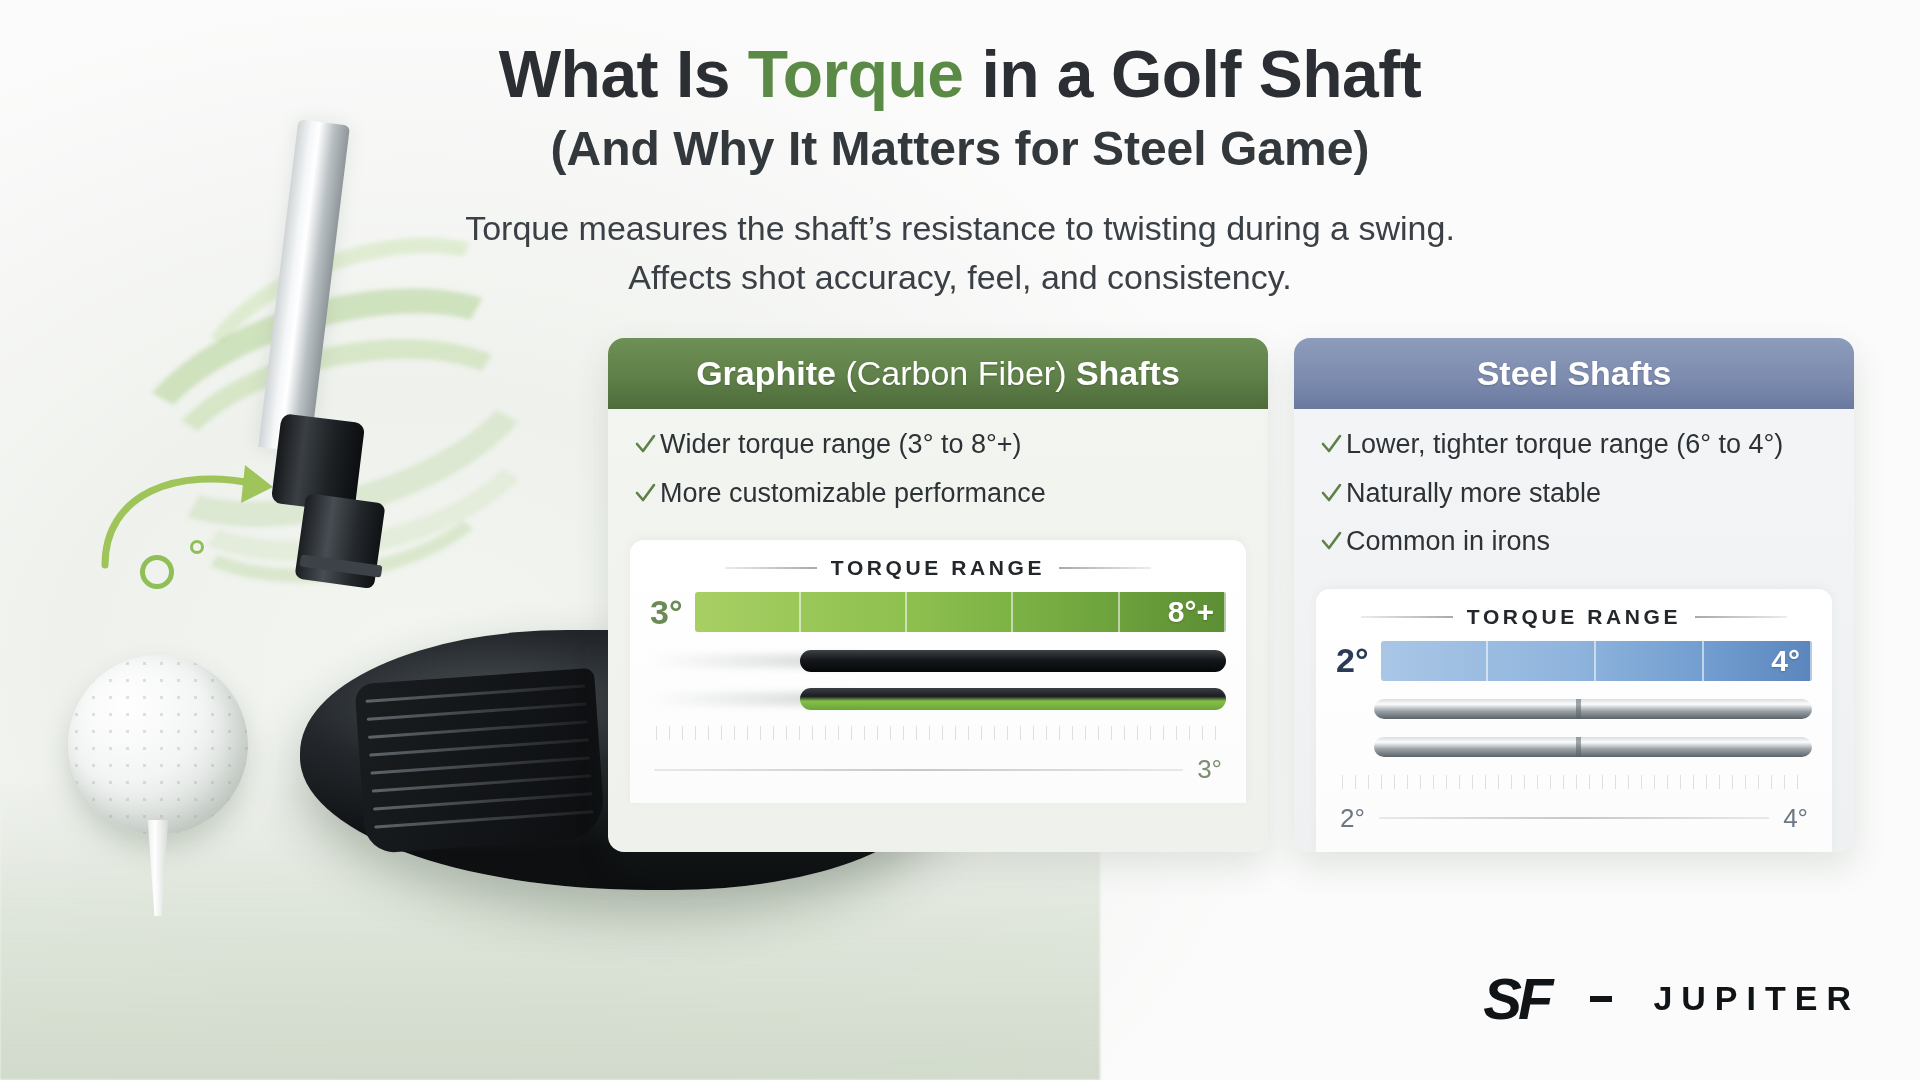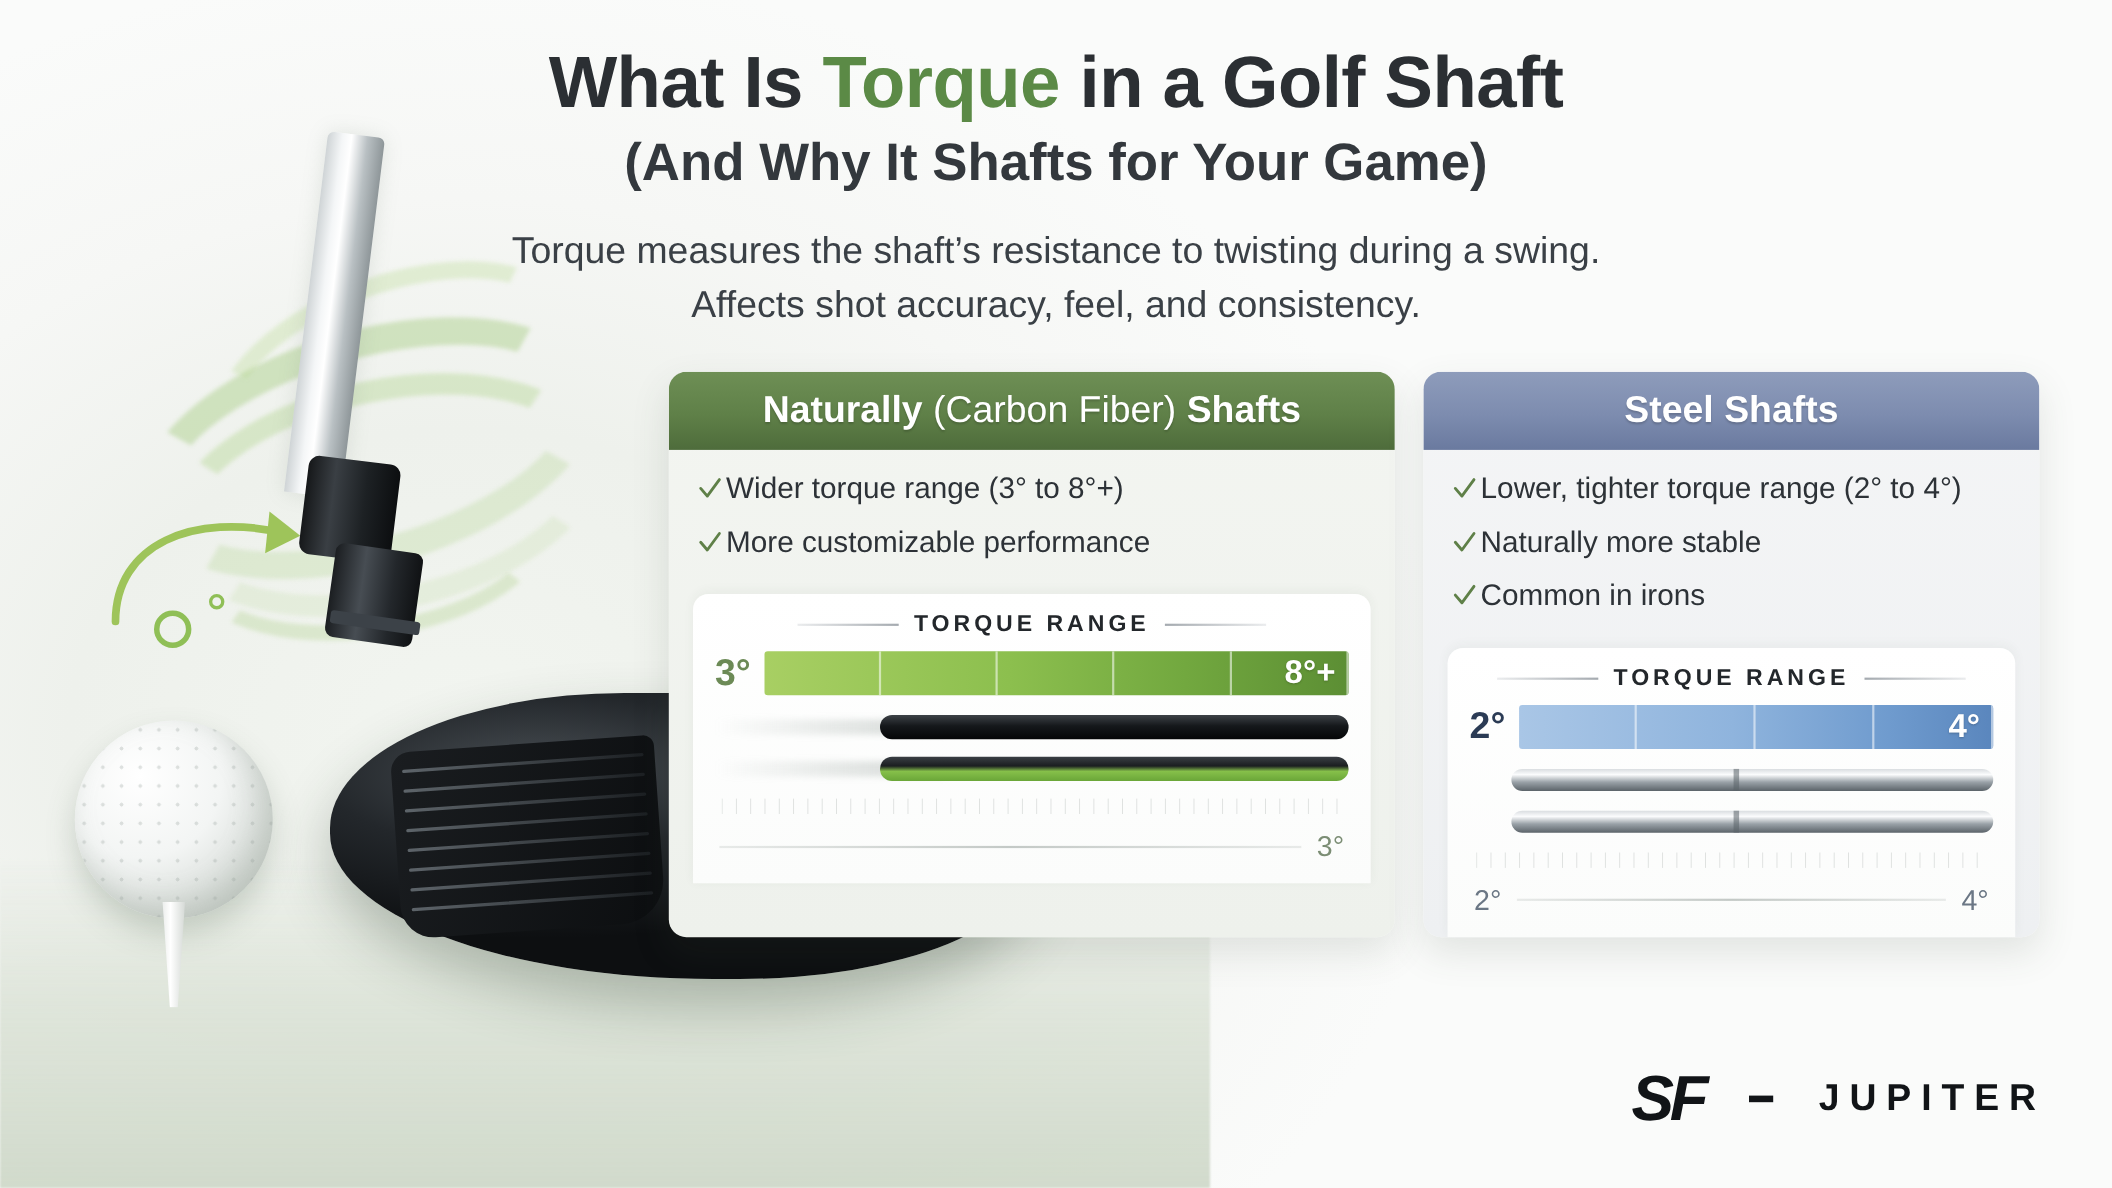--- a/index.html
+++ b/index.html
@@ -235,32 +235,32 @@
     </div>
 
     <div class="ball">
       <div class="dimples"></div>
     </div>
     <div class="tee"></div>
   </div>
 
   <div class="header">
     <div class="title"><span>What Is </span><span class="hl">Torque</span><span> in a Golf Shaft</span></div>
-    <div class="subtitle">(And Why It Shafts for Your Game)</div>
+    <div class="subtitle">(And Why It Matters for Steel Game)</div>
     <div class="lede">
       <div>Torque measures the shaft’s resistance to twisting during a swing.</div>
       <div>Affects shot accuracy, feel, and consistency.</div>
     </div>
   </div>
 
   <div class="cards">
 
     <div class="card graphite">
       <div class="card-head">
-        <div class="card-title"><span>Naturally </span><span class="light">(Carbon Fiber) </span><span>Shafts</span></div>
+        <div class="card-title"><span>Graphite </span><span class="light">(Carbon Fiber) </span><span>Shafts</span></div>
       </div>
 
       <div class="bullets">
         <div class="bullet">
           <svg class="check" viewBox="0 0 22 26">
             <path d="M3,13 L9,20 L20,5" fill="none" stroke="#5f8048" stroke-width="2.6" stroke-linecap="round" stroke-linejoin="round"></path>
           </svg>
           <div class="bullet-text">Wider torque range (3° to 8°+)</div>
         </div>
         <div class="bullet">
@@ -312,21 +312,21 @@
     <div class="card steel">
       <div class="card-head">
         <div class="card-title">Steel Shafts</div>
       </div>
 
       <div class="bullets">
         <div class="bullet">
           <svg class="check" viewBox="0 0 22 26">
             <path d="M3,13 L9,20 L20,5" fill="none" stroke="#5f8048" stroke-width="2.6" stroke-linecap="round" stroke-linejoin="round"></path>
           </svg>
-          <div class="bullet-text">Lower, tighter torque range (2° to 4°)</div>
+          <div class="bullet-text">Lower, tighter torque range (6° to 4°)</div>
         </div>
         <div class="bullet">
           <svg class="check" viewBox="0 0 22 26">
             <path d="M3,13 L9,20 L20,5" fill="none" stroke="#5f8048" stroke-width="2.6" stroke-linecap="round" stroke-linejoin="round"></path>
           </svg>
           <div class="bullet-text">Naturally more stable</div>
         </div>
         <div class="bullet">
           <svg class="check" viewBox="0 0 22 26">
             <path d="M3,13 L9,20 L20,5" fill="none" stroke="#5f8048" stroke-width="2.6" stroke-linecap="round" stroke-linejoin="round"></path>

